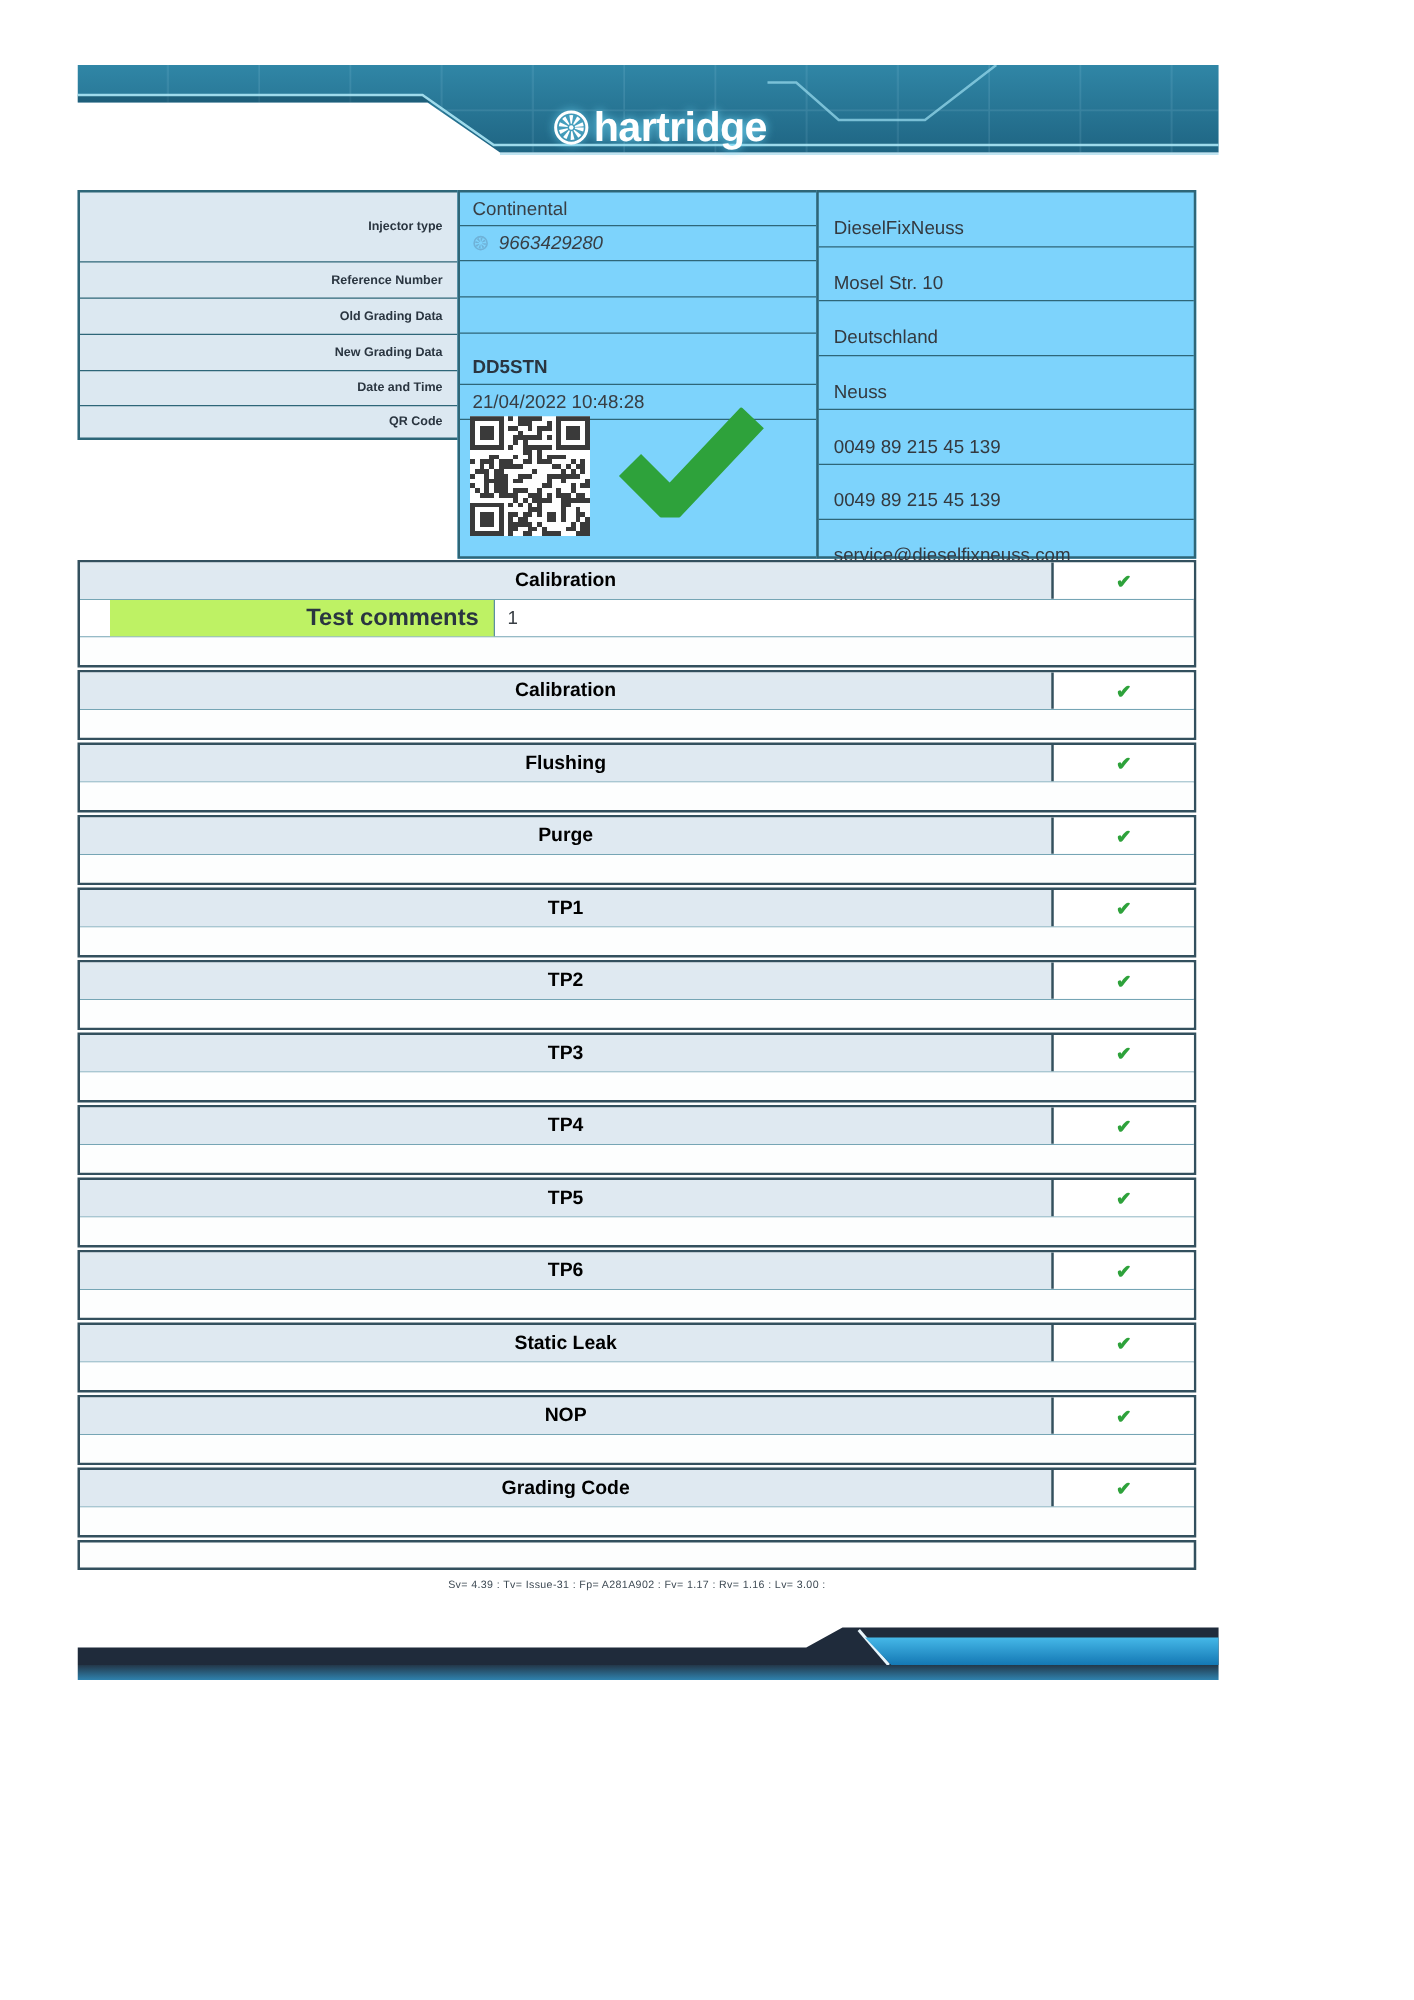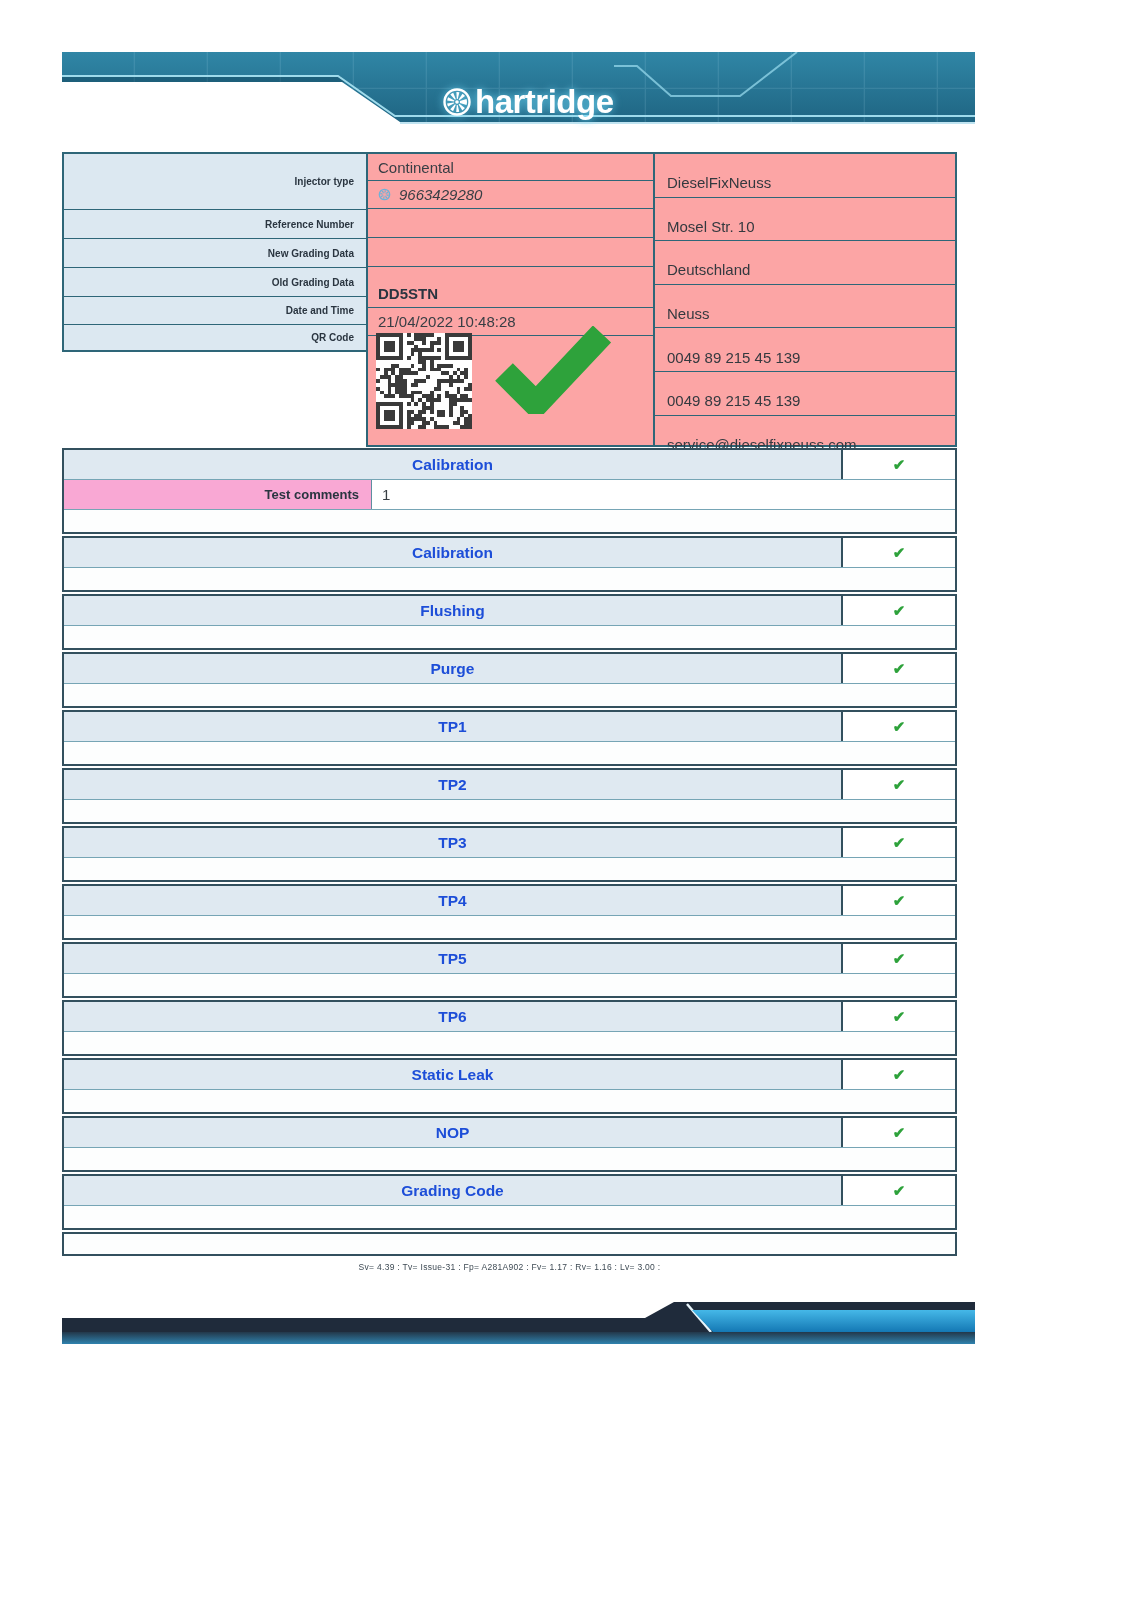--- a/index.html
+++ b/index.html
@@ -6,21 +6,21 @@
   html,body{margin:0;padding:0;background:#fff;}
   #page{position:relative;width:1131px;height:1600px;background:#ffffff;overflow:hidden;
         font-family:"Liberation Sans",sans-serif;color:#33393f;}
 
   
   .banner{position:absolute;left:62px;}
   #header-banner{top:52px;width:913px;height:76px;}
   #bottom-banner{top:1301px;width:913px;height:44px;}
 
   
-  .ibox{position:absolute;box-sizing:border-box;border:2px solid #2e6678;background:#fca5a5;}
+  .ibox{position:absolute;box-sizing:border-box;border:2px solid #2e6678;background:#7dd3fc;}
   #label-box{left:62px;top:152px;width:306px;height:200px;background:#dce8f1;display:flex;flex-direction:column;}
   .lrow{box-sizing:border-box;border-bottom:1px solid #2e6678;display:flex;align-items:center;
         justify-content:flex-end;padding-right:12px;font-weight:bold;font-size:10px;color:#2a3540;}
   .lrow:last-child{border-bottom:none;}
   #value-box{left:366px;top:152px;width:289px;height:295px;display:flex;flex-direction:column;}
   .vrow{box-sizing:border-box;border-bottom:1px solid #2e6678;display:flex;align-items:center;
         padding-left:10px;font-size:15px;color:#383e44;gap:8px;}
   .vrow:last-child{border-bottom:none;}
   .bold{font-weight:bold;color:#2a3540;}
   #company-box{left:653px;top:152px;width:304px;height:295px;display:flex;flex-direction:column;}
@@ -28,27 +28,27 @@
         padding-left:12px;font-size:15px;color:#34393f;flex:none;margin-top:15px;}
   .cfill{flex:1;}
   #qr-svg{position:absolute;left:376px;top:333px;width:96px;height:96px;}
   #big-check{position:absolute;left:490px;top:326px;width:126px;height:88px;}
 
   
   #test-sections{position:absolute;left:62px;top:448px;width:895px;}
   .sec-box{box-sizing:border-box;border:2px solid #33505e;margin-bottom:2px;background:#fff;}
   .sec-head{height:29px;display:flex;border-bottom:1px solid #76a5b5;}
   .sec-name{flex:1;background:#dfe9f1;display:flex;align-items:center;justify-content:center;
-            font-weight:bold;font-size:15.5px;color:#1d4ed8;}
+            font-weight:bold;font-size:15.5px;color:#000000;}
   .sec-check{width:112px;border-left:2px solid #33505e;background:#fff;display:flex;align-items:center;
              justify-content:center;font-size:15px;font-weight:bold;color:#2ea23b;}
   .sec-comments{height:29px;display:flex;border-bottom:1px solid #76a5b5;}
-  .sec-clabel{width:308px;box-sizing:border-box;background:#f9a8d4;border-right:1px solid #5d8fa0;
+  .sec-clabel{width:308px;box-sizing:border-box;background:#bef264;border-right:1px solid #5d8fa0;
               display:flex;align-items:center;justify-content:flex-end;padding-right:12px;
-              font-weight:bold;font-size:13px;color:#2a3540;}
+              font-weight:bold;font-size:19px;color:#2a3540;margin-left:24px;}
   .sec-cvalue{flex:1;display:flex;align-items:center;padding-left:10px;font-size:15px;color:#383e44;}
   .sec-empty{height:22px;background:#fdfefe;}
   #tail-box{box-sizing:border-box;border:2px solid #33505e;height:24px;margin-top:2px;background:#fdfefe;}
   #version-line{margin-top:6px;text-align:center;font-size:8.5px;letter-spacing:.3px;color:#3e4a54;}
 
   .logo-glow{filter:drop-shadow(0 0 4px rgba(110,215,245,.95));}
   svg text{font-family:"Liberation Sans",sans-serif;}
 </style>
 </head>
 <body>
@@ -77,22 +77,22 @@
         <circle cx="395" cy="50" r="6.5" fill="none" stroke="#ffffff" stroke-width="7" stroke-dasharray="2.1,2.1"></circle>
         <circle cx="395" cy="50" r="1.8" fill="#ffffff"></circle>
       </g>
       <text x="413" y="61" font-size="33" font-weight="bold" letter-spacing="-0.5" fill="#ffffff">hartridge</text>
     </g>
   </svg>
 
   <div id="label-box" class="ibox">
     <div class="lrow" style="height:56px;">Injector type</div>
     <div class="lrow" style="height:29px;">Reference Number</div>
+    <div class="lrow" style="height:29px;">Old Grading Data</div>
     <div class="lrow" style="height:29px;">New Grading Data</div>
-    <div class="lrow" style="height:29px;">Old Grading Data</div>
     <div class="lrow" style="height:28px;">Date and Time</div>
     <div class="lrow" style="flex:1;">QR Code</div>
   </div>
 
   <div id="value-box" class="ibox">
     <div class="vrow" style="height:27px;">
       <span>Continental</span>
     </div>
     <div class="vrow" style="height:28px;font-style:italic;">
       <svg width="13" height="13" viewBox="-7 -7 14 14">

